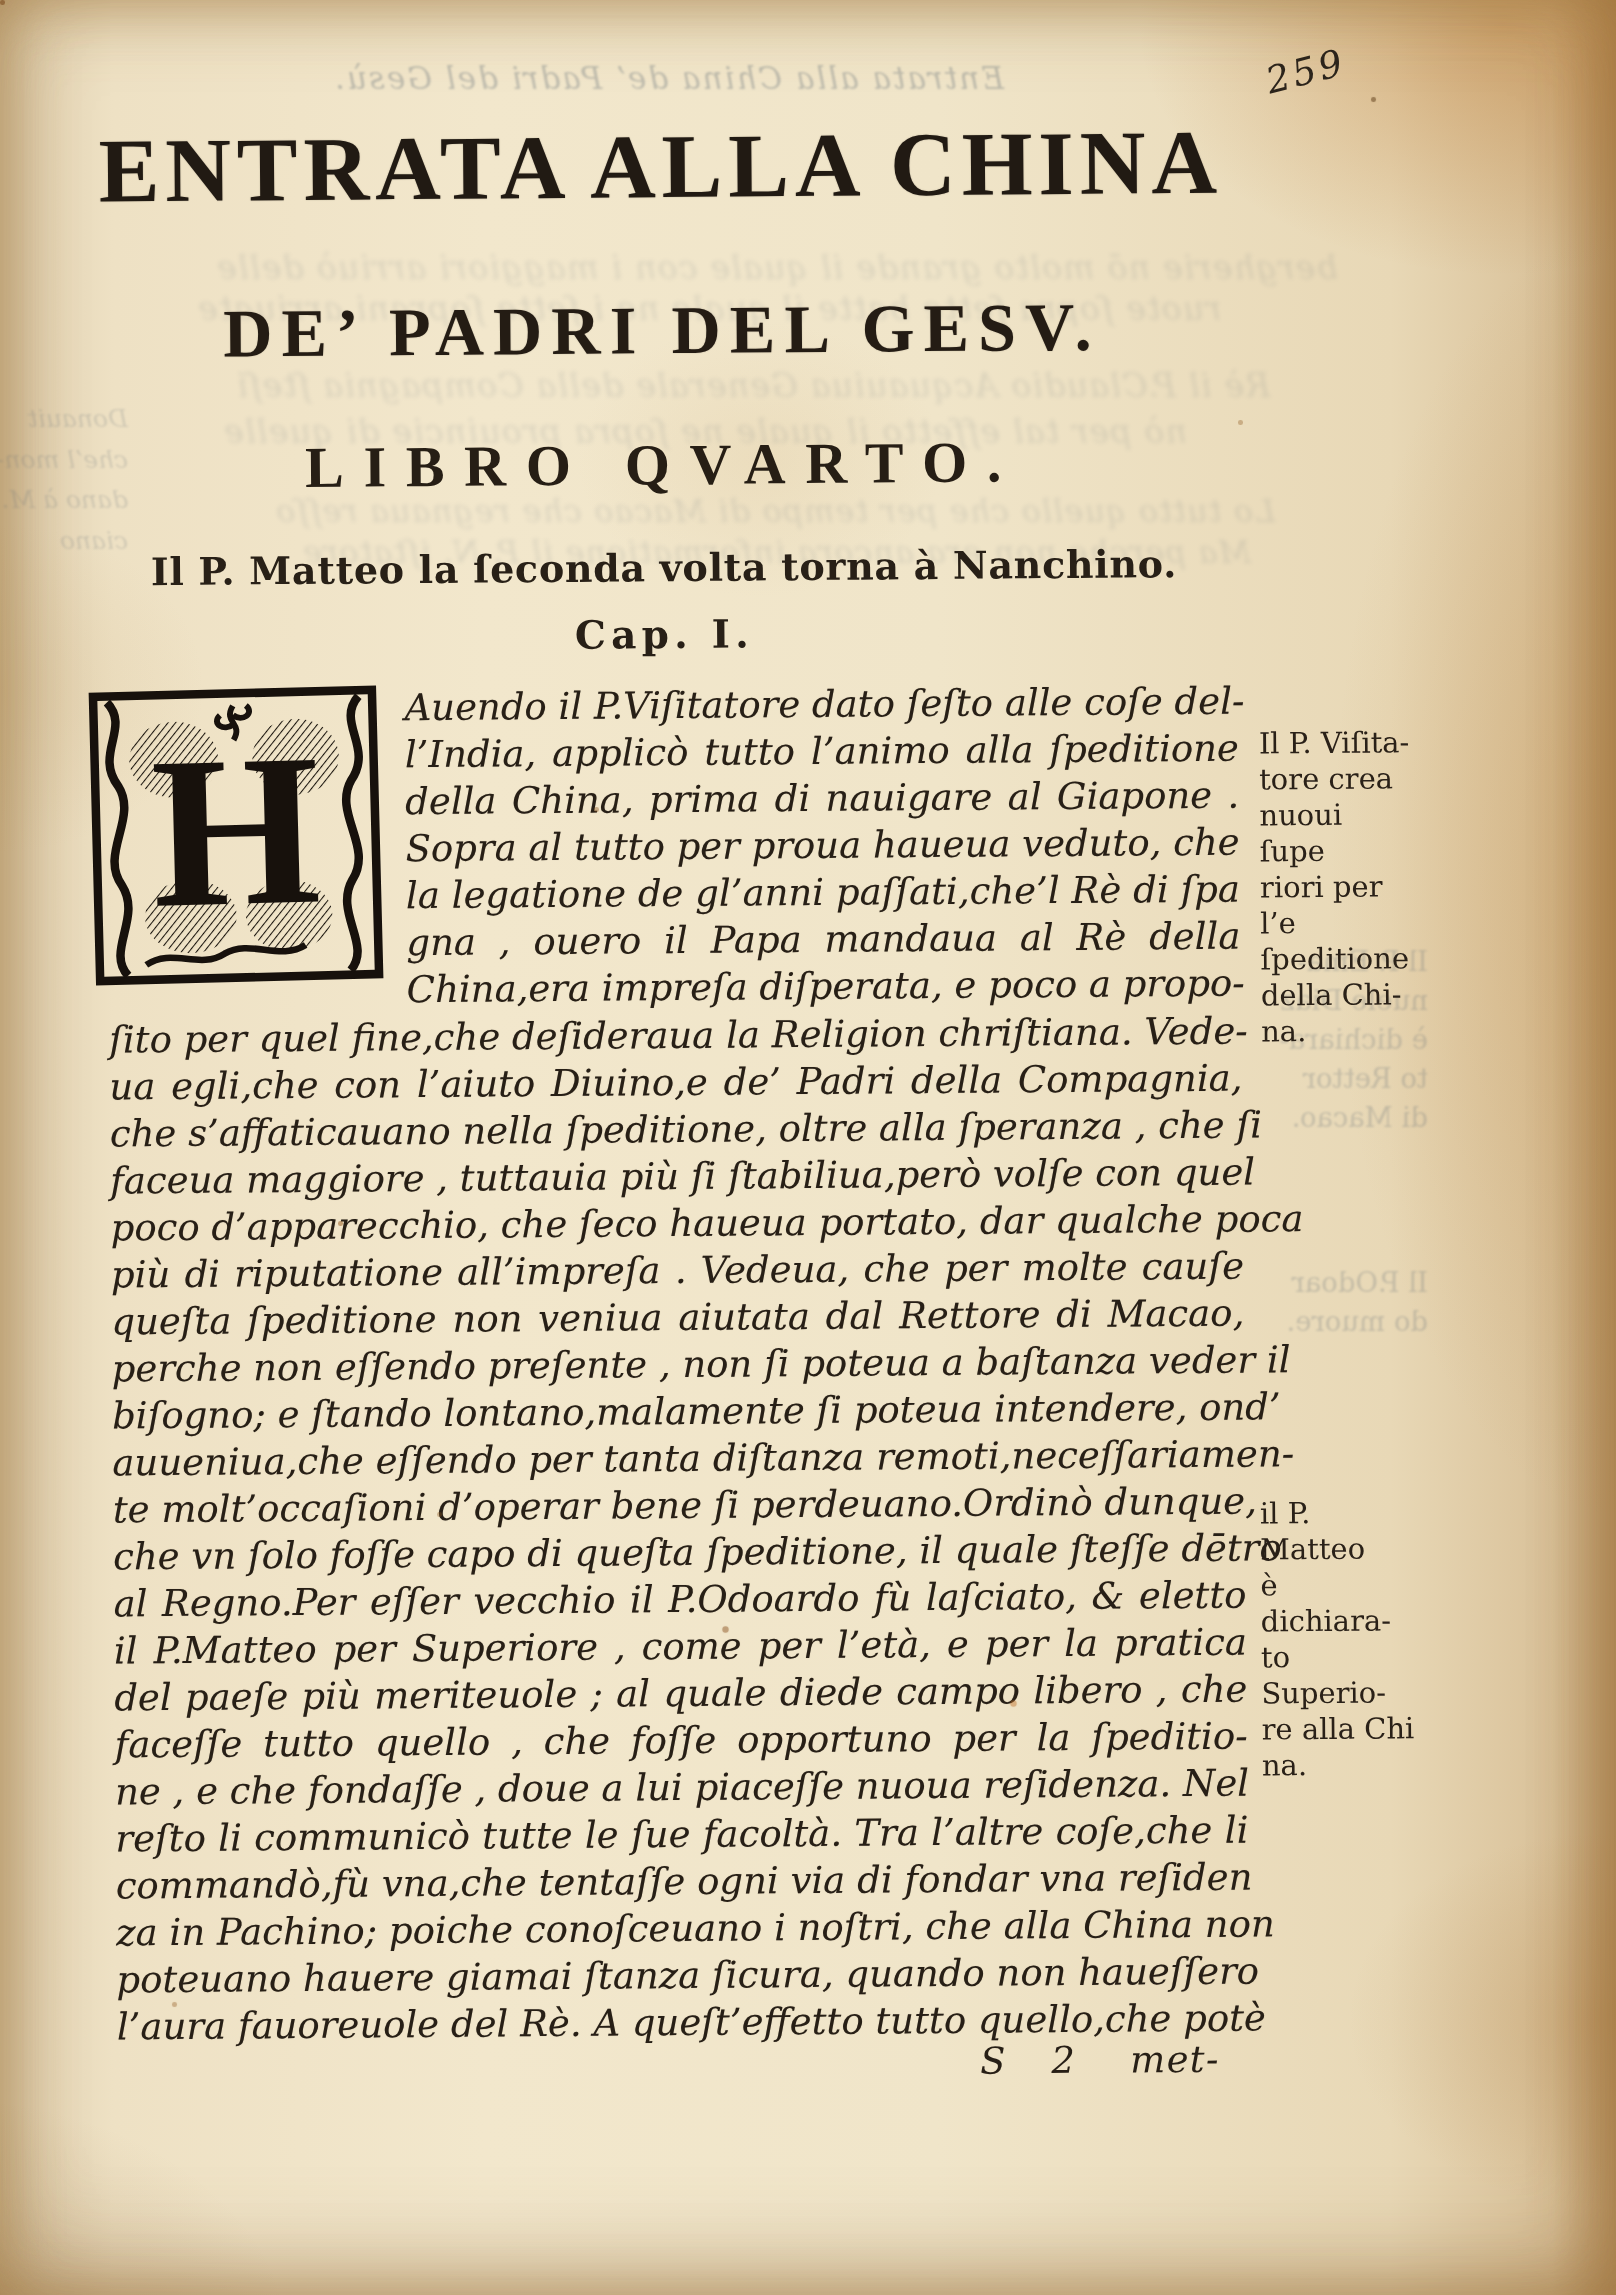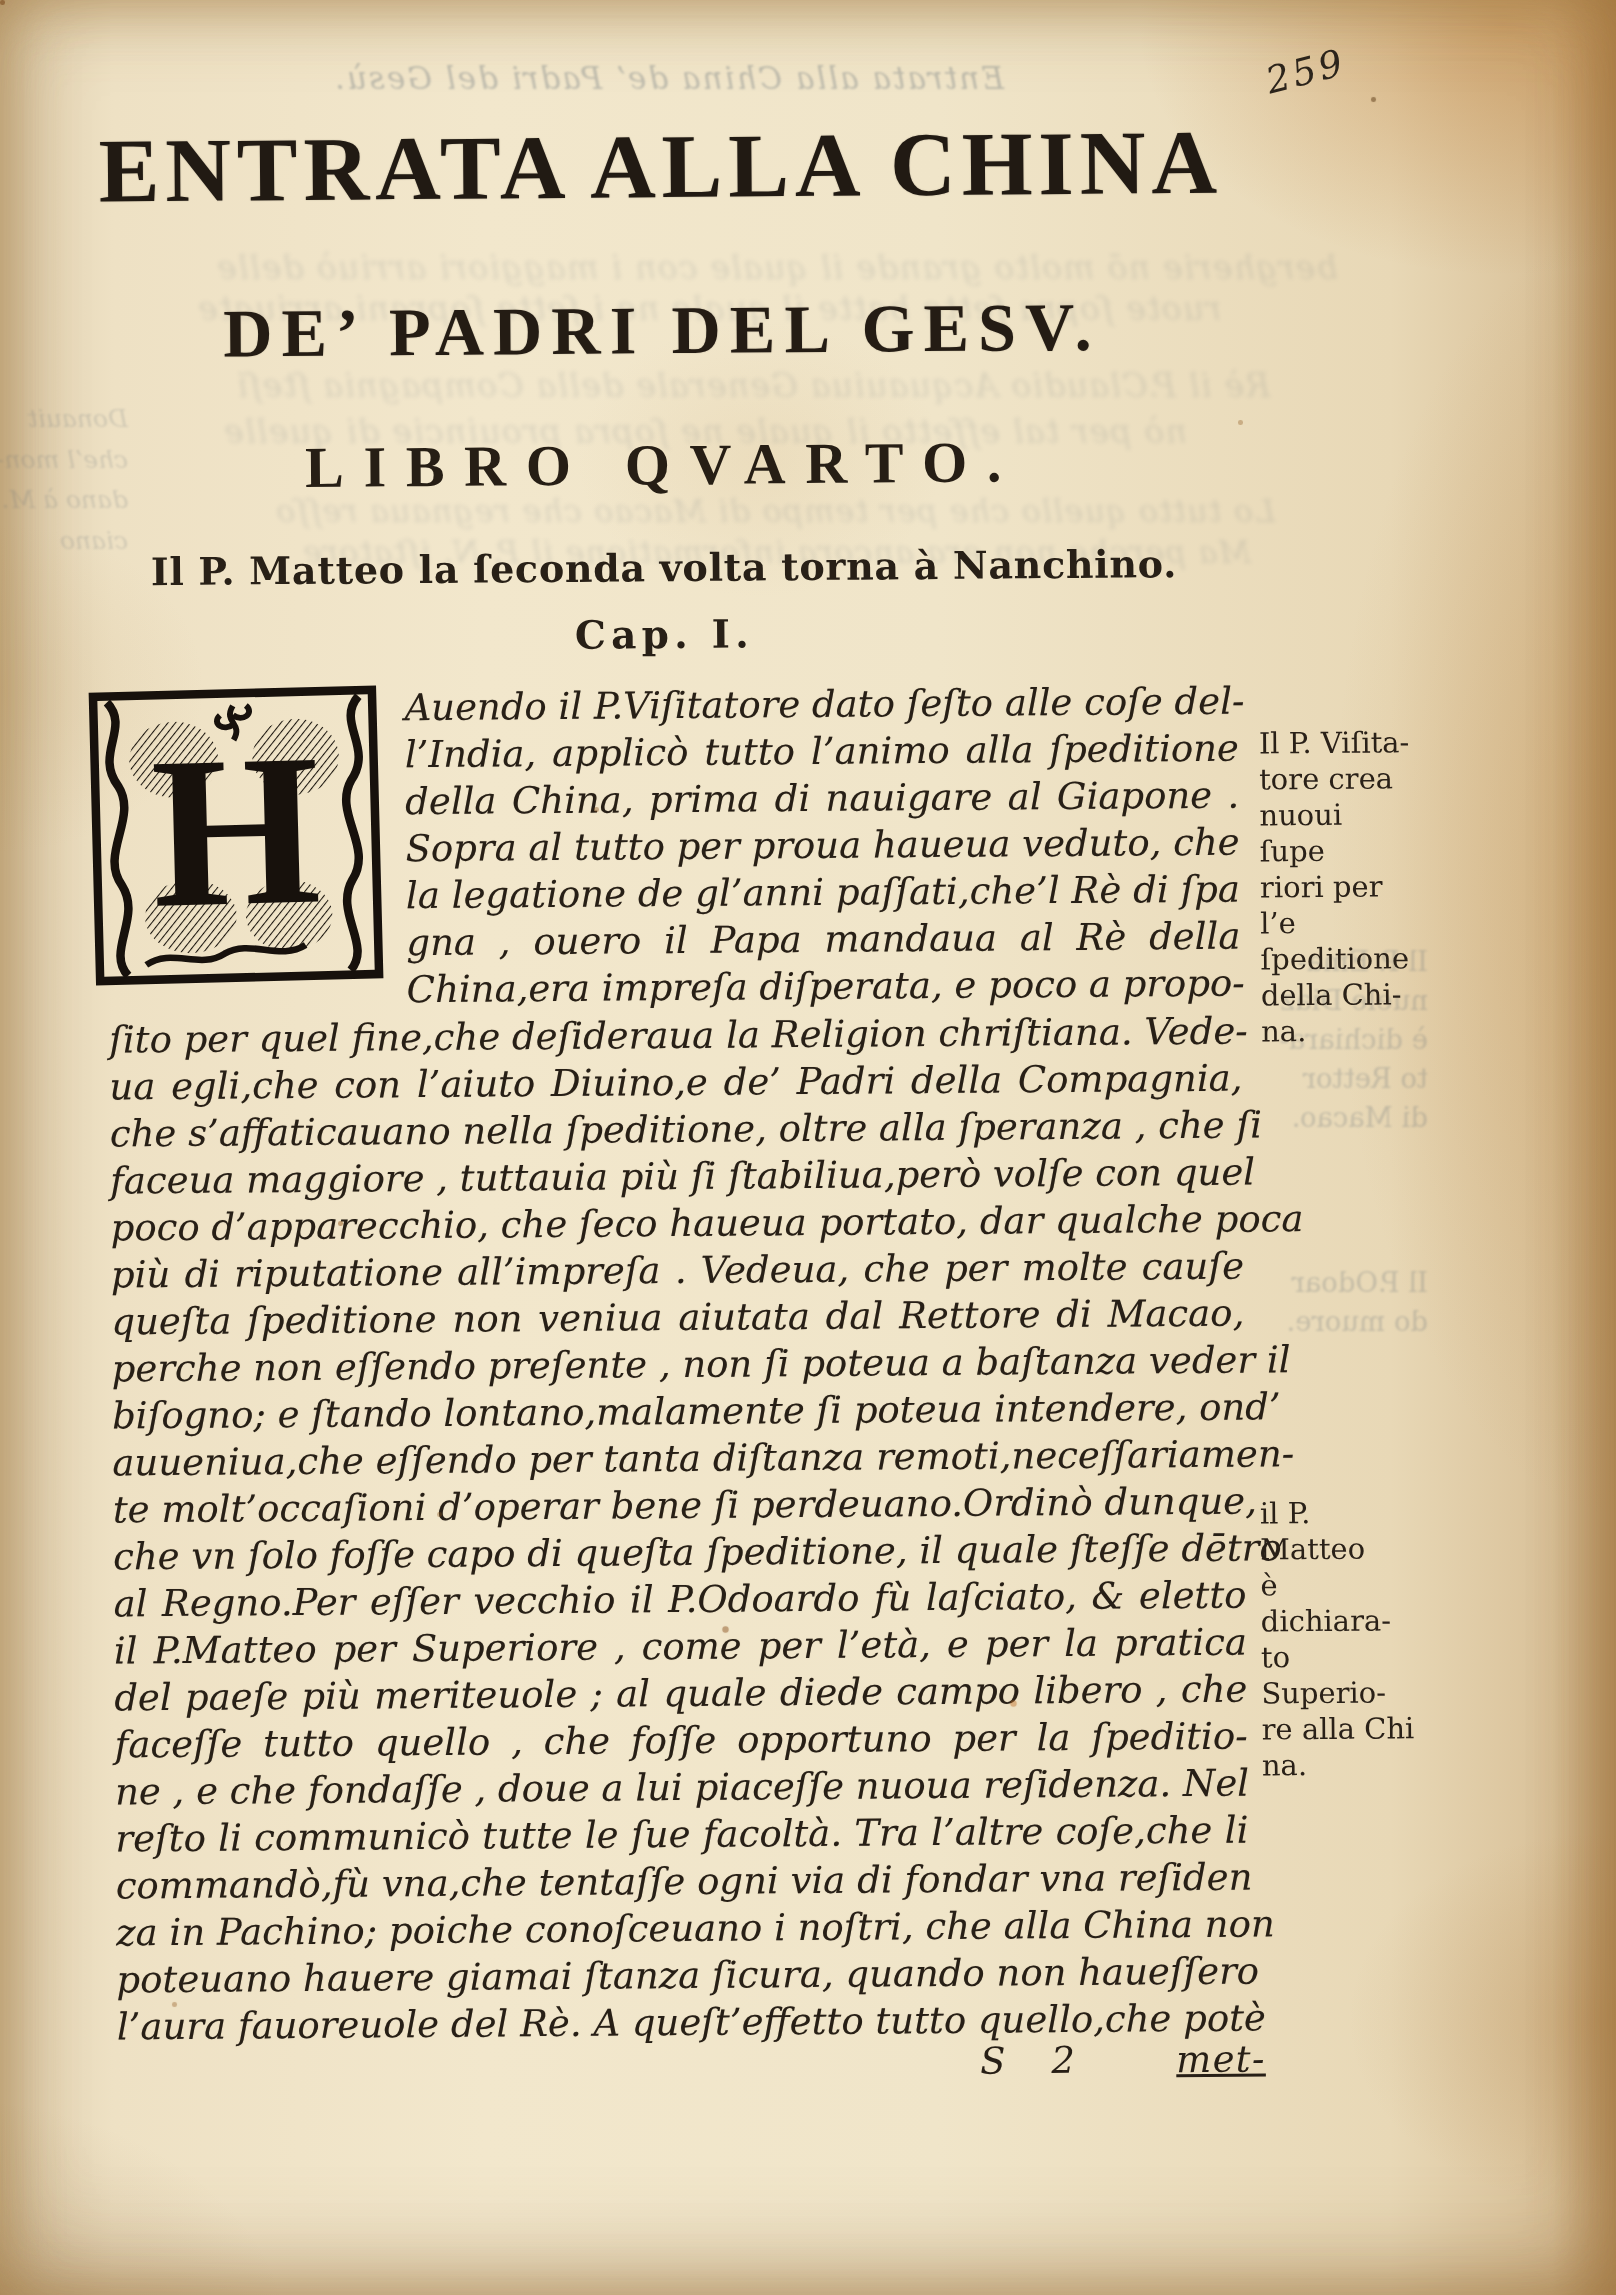--- a/index.html
+++ b/index.html
@@ -95,21 +95,21 @@
     position:absolute;width:156px;
     font-size:29px;line-height:36px;color:#2a2118;
     font-style:normal;
   }
   .note1{left:1262px;top:729px;}
   .note2{left:1257px;top:1499px;}
 
   .sigrow{position:absolute;left:110px;top:2041px;width:1133px;height:52px;
     font-size:37px;font-style:italic;color:#271f16;}
   .sigmark{position:absolute;left:847px;letter-spacing:17px;margin-left:16px;}
-  .catchword{position:absolute;left:1059px;letter-spacing:1.3px;text-decoration:underline;}
+  .catchword{position:absolute;left:1013px;letter-spacing:1.3px;}
 
   .speck{position:absolute;left:0;top:0;width:4.6px;height:4.6px;border-radius:50%;
     background:rgba(120,70,25,.55);
     box-shadow: 723px 1627px 0.7px 0.7px rgba(130,70,20,.45),
                 338px 1221px 0 0 rgba(150,90,30,.5),
                 1371px 97px 0.7px 0 rgba(90,55,20,.5),
                 594px 807px 0 0 rgba(140,85,30,.4),
                 1011px 1701px 0.7px 0.7px rgba(190,110,40,.45),
                 172px 2002px 0.7px 0 rgba(150,95,40,.4),
                 1238px 420px 0 0 rgba(140,85,30,.35),

